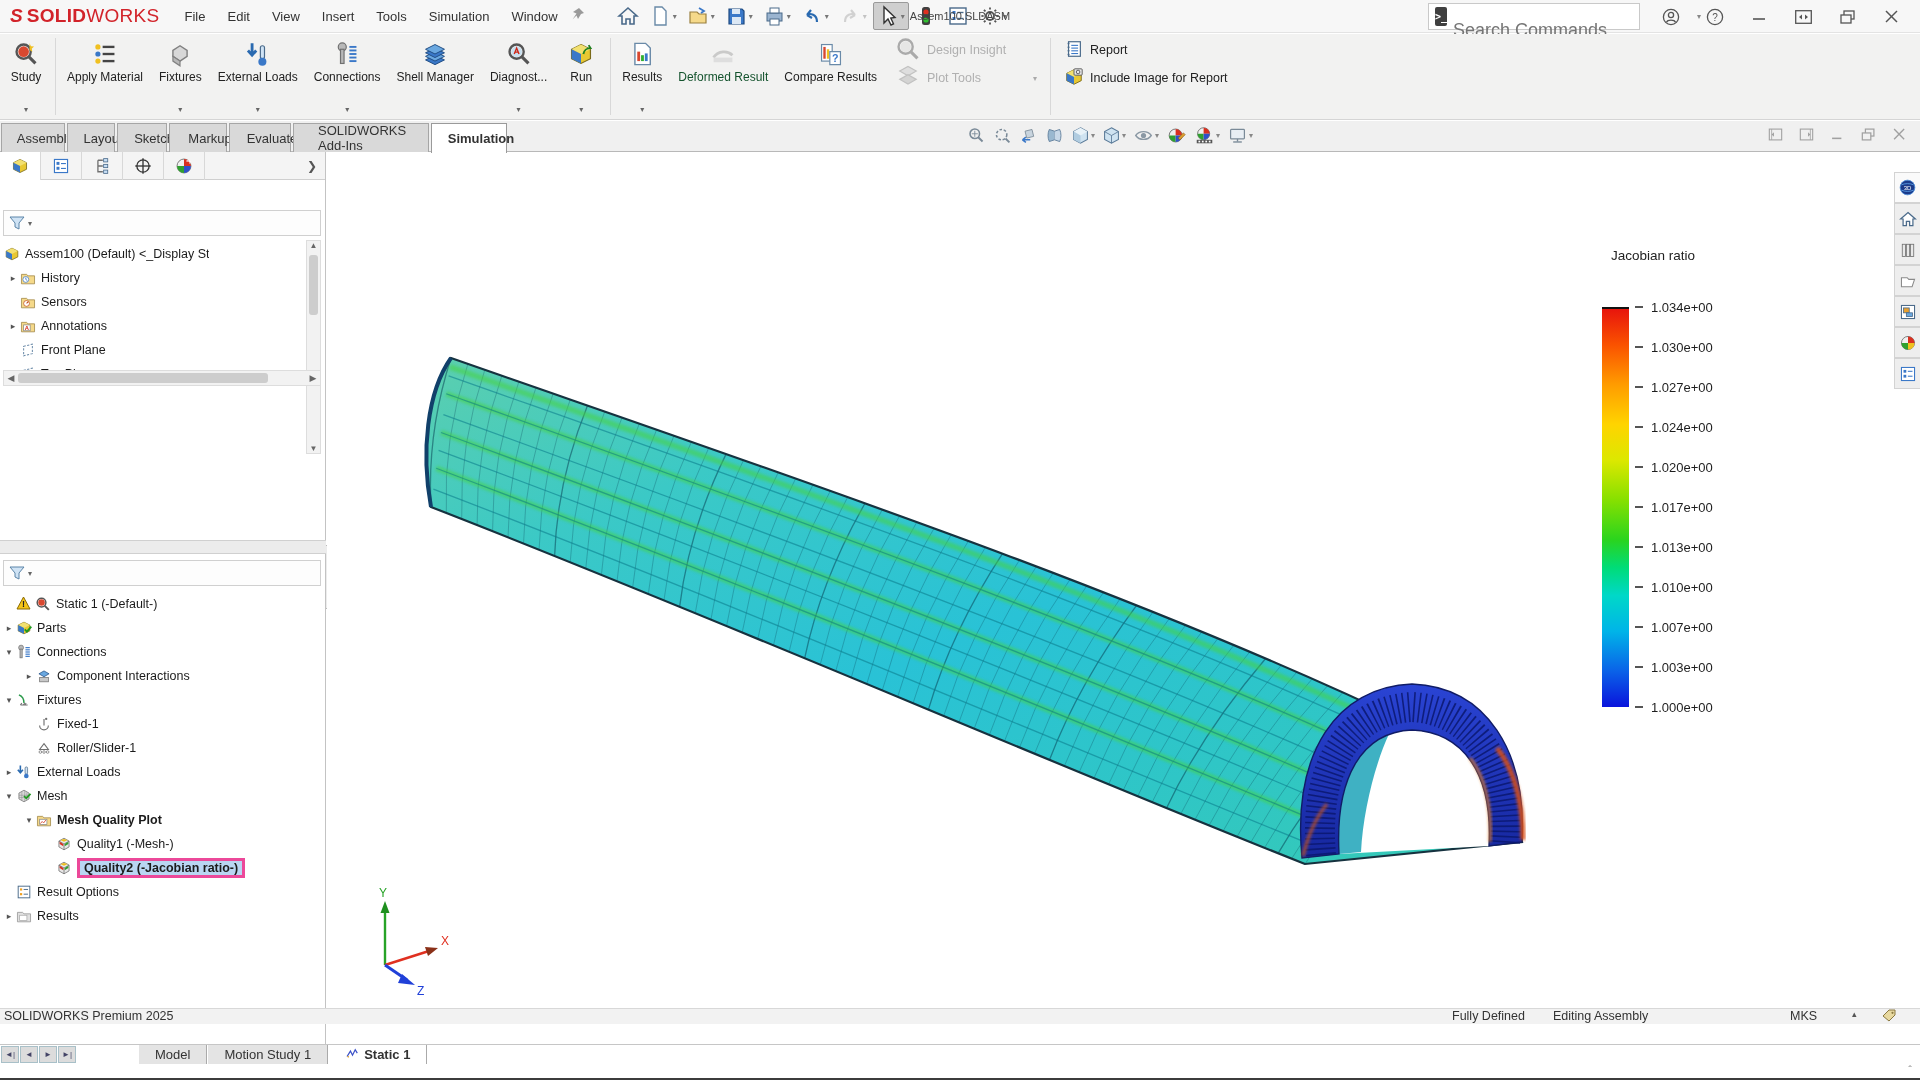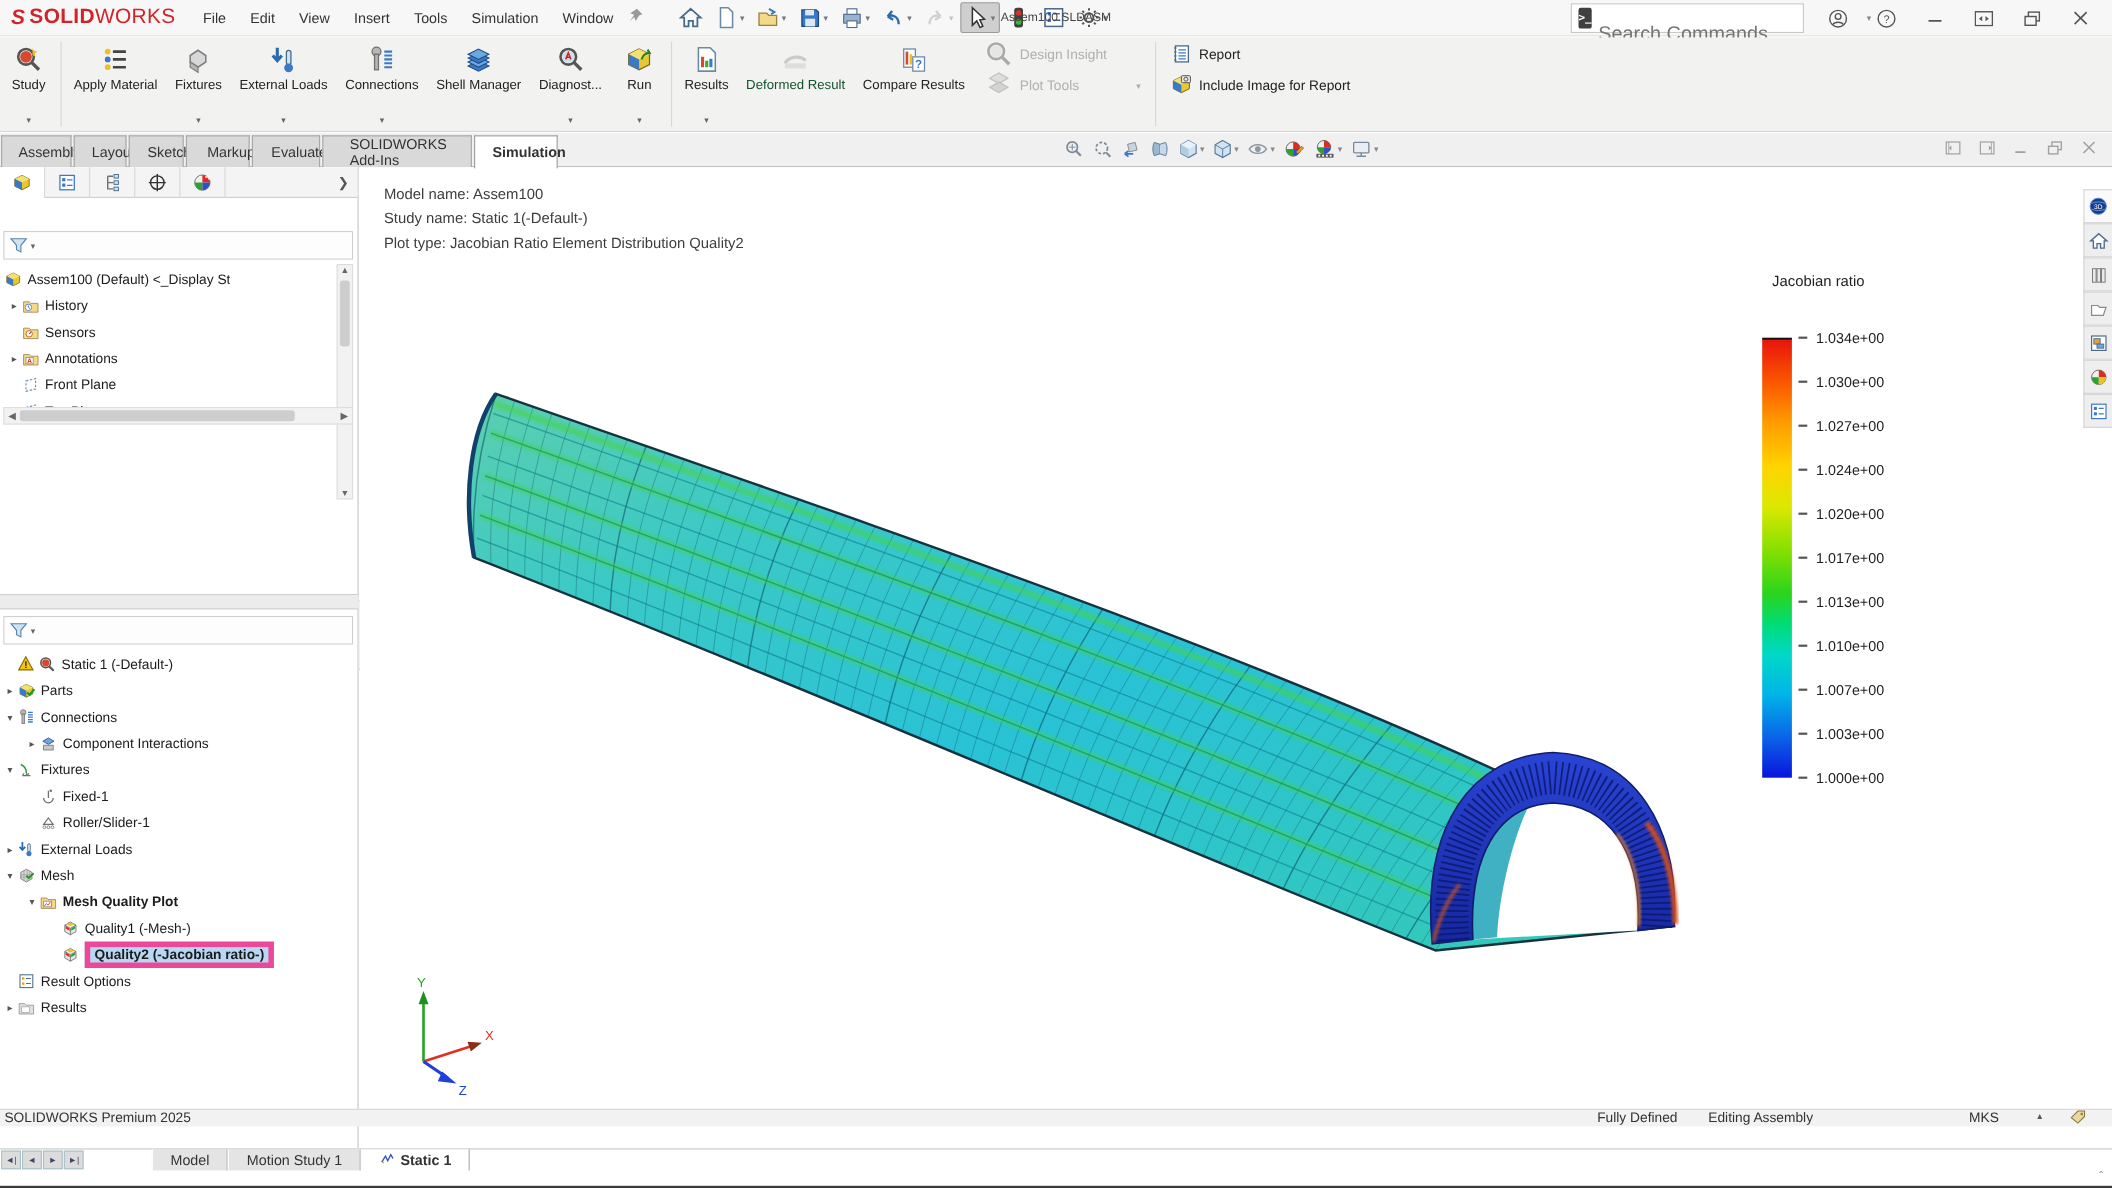--- a/index.html
+++ b/index.html
@@ -58,21 +58,21 @@
   #ptabs { position:absolute; left:0; top:0; width:100%; height:28px; background:#f4f4f4; border-bottom:1px solid #cfcfcf; display:flex; }
   .ptab { width:41px; height:28px; display:flex; align-items:center; justify-content:center; border-right:1px solid #d8d8d8; }
   .ptab.active { background:#fff; }
   #ptabs .pchev { margin-left:auto; color:#555; font-size:12px; display:flex; align-items:center; padding-right:8px; }
   .filterrow { position:absolute; left:3px; width:318px; height:26px; border:1px solid #d0d0d0; background:#fdfdfd;
     display:flex; align-items:center; padding-left:5px; gap:3px; }
   .filterrow .caret { font-size:8px; color:#666; }
   .trow { position:absolute; left:0; height:24px; display:flex; align-items:center; font-size:12.5px; color:#1b1b1b; white-space:nowrap; }
   .trow .arrow { width:10px; font-size:9px; color:#555; display:inline-block; text-align:center; }
   .trow .ticon { margin:0 5px 0 2px; display:flex; }
-  .trow .lbl.sel { background:#b9d6f2; border:5px solid #ec4899; padding:0 4px; font-weight:bold; }
+  .trow .lbl.sel { background:#b9d6f2; border:3px solid #ec4899; padding:0 4px; font-weight:bold; }
   .trow .lbl.bold { font-weight:bold; }
   .vscroll { position:absolute; width:15px; background:#f2f2f2; border:1px solid #ddd; }
   .vthumb { position:absolute; left:2px; width:9px; background:#cdcdcd; border-radius:3px; }
   .hscroll { position:absolute; height:16px; background:#f2f2f2; border:1px solid #ddd; display:flex; align-items:center; }
   .hthumb { height:10px; background:#cdcdcd; border-radius:3px; }
   .scr-arrow { font-size:9px; color:#666; width:14px; text-align:center; }
   #splitter { position:absolute; left:0; top:388px; width:326px; height:14px; background:#ececec; border-top:1px solid #d0d0d0; border-bottom:1px solid #d0d0d0; }
   #panel-handle { position:absolute; left:326px; top:545px; width:13px; height:64px; background:#ececec;
     border:1px solid #bbb; border-left:none; border-radius:0 6px 6px 0; display:flex; align-items:center; justify-content:center; color:#888; font-size:9px; }
   
@@ -884,25 +884,20 @@
             <rect x="5" y="10" width="10" height="7" fill="#fff" stroke="#aaa"></rect>
           </svg>
         </span>
   <span class="lbl">Results</span>
       </div>
     </div>
 </div>
 <div id="panel-handle">◀</div>
 
 <div id="viewport">
-  <div id="modelinfo">
-    <div>Model name: Assem100</div>
-    <div>Study name: Static 1(-Default-)</div>
-    <div>Plot type: Jacobian Ratio Element Distribution Quality2</div>
-  </div>
 
   <svg id="model-svg" width="1593" height="892" viewBox="0 0 1593 892" style="position:absolute;left:0;top:0">
     <defs>
       <linearGradient id="shellGrad" x1="0" y1="0" x2="0.9" y2="1">
         <stop offset="0" stop-color="#5ccfae"></stop>
         <stop offset="0.25" stop-color="#3bc9c6"></stop>
         <stop offset="0.55" stop-color="#29c2d6"></stop>
         <stop offset="0.8" stop-color="#2fc6c6"></stop>
         <stop offset="1" stop-color="#35c9b8"></stop>
       </linearGradient>

